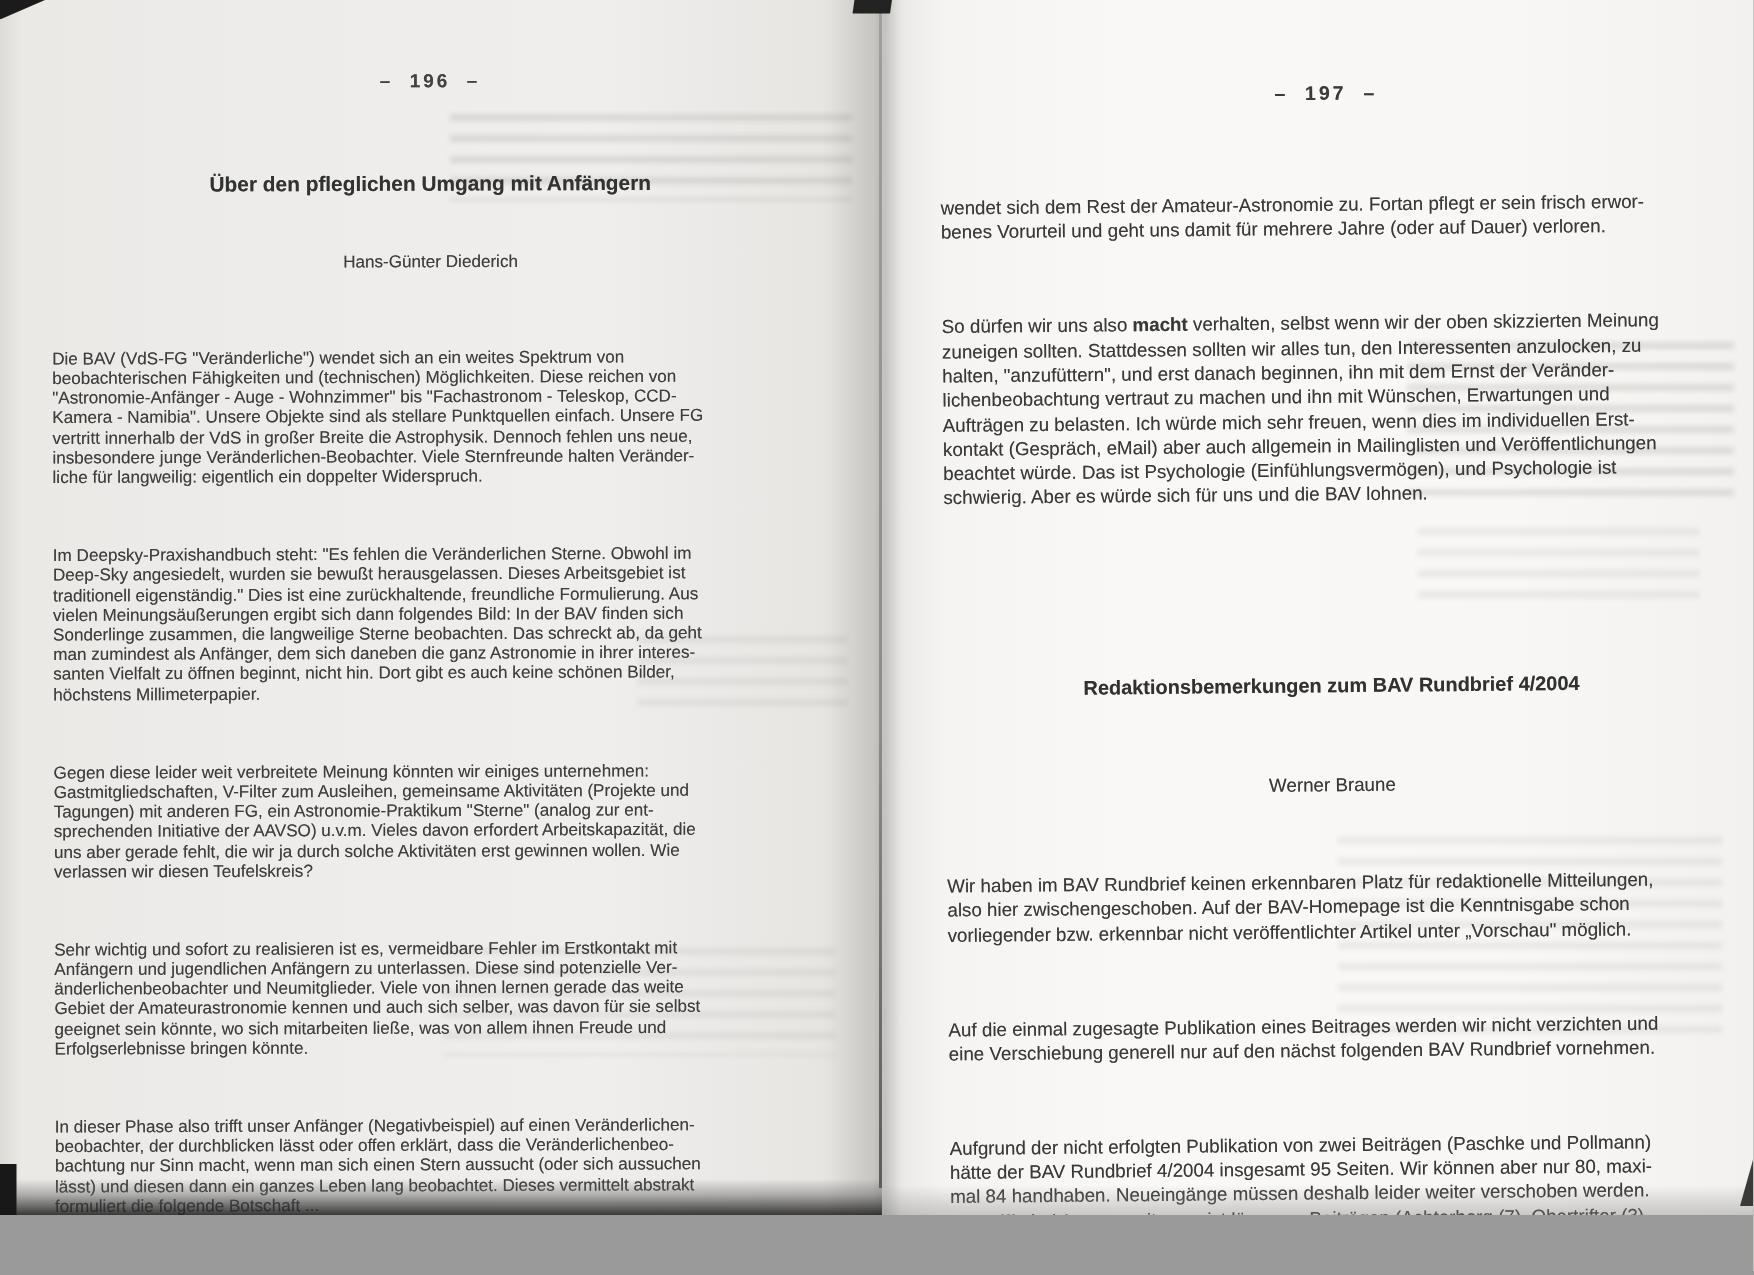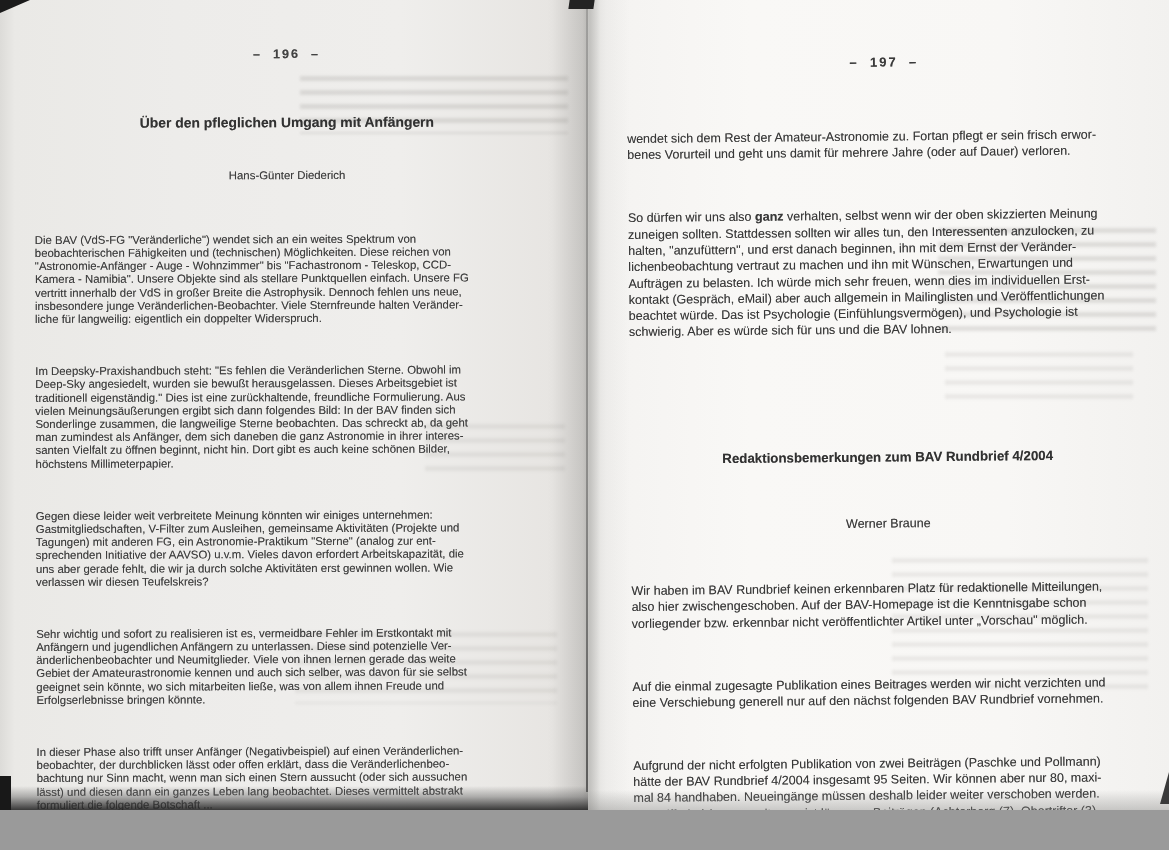--- a/index.html
+++ b/index.html
@@ -123,21 +123,21 @@
 lässt) und diesen dann ein ganzes Leben lang beobachtet. Dieses vermittelt abstrakt
 formuliert die folgende Botschaft ...</p>
     <p class="para motto">Arbeit - Verpflichtung - Verzicht</p>
     
   </div>
 
   <div class="content content-right">
     <div class="pagenum">–  197  –</div>
     <p class="para">wendet sich dem Rest der Amateur-Astronomie zu. Fortan pflegt er sein frisch erwor-
 benes Vorurteil und geht uns damit für mehrere Jahre (oder auf Dauer) verloren.</p>
-    <p class="para"><span>So dürfen wir uns also </span><b>ganz</b><span> verhalten, selbst wenn wir der oben skizzierten Meinung
+    <p class="para"><span>So dürfen wir uns also </span><b>macht</b><span> verhalten, selbst wenn wir der oben skizzierten Meinung
 zuneigen sollten. Stattdessen sollten wir alles tun, den Interessenten anzulocken, zu
 halten, "anzufüttern", und erst danach beginnen, ihn mit dem Ernst der Veränder-
 lichenbeobachtung vertraut zu machen und ihn mit Wünschen, Erwartungen und
 Aufträgen zu belasten. Ich würde mich sehr freuen, wenn dies im individuellen Erst-
 kontakt (Gespräch, eMail) aber auch allgemein in Mailinglisten und Veröffentlichungen
 beachtet würde. Das ist Psychologie (Einfühlungsvermögen), und Psychologie ist
 schwierig. Aber es würde sich für uns und die BAV lohnen.</span></p>
 
     <div class="sec-heading first">Redaktionsbemerkungen zum BAV Rundbrief 4/2004</div>
     <div class="author">Werner Braune</div>

